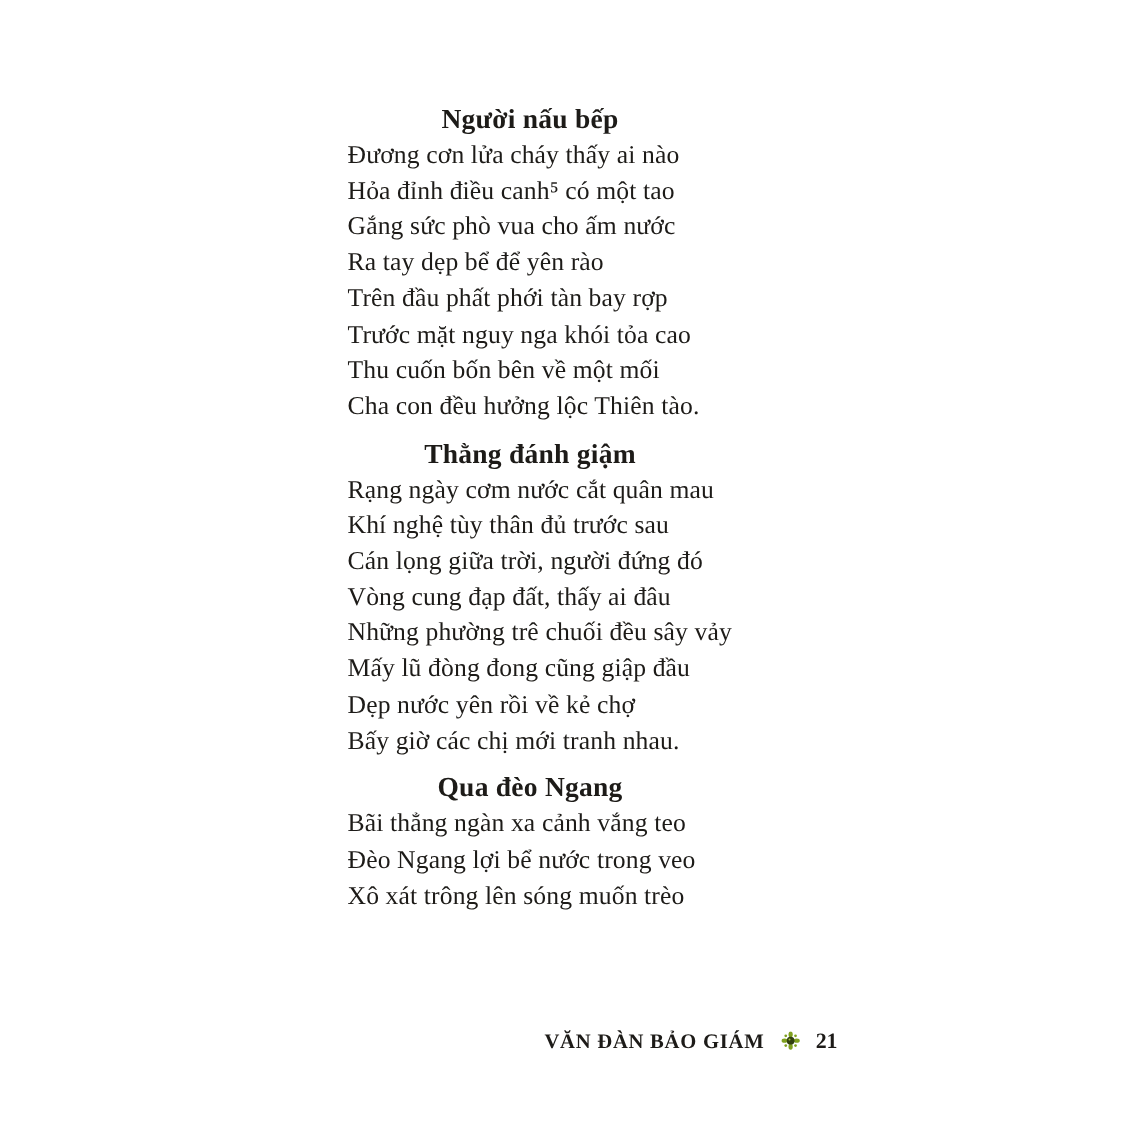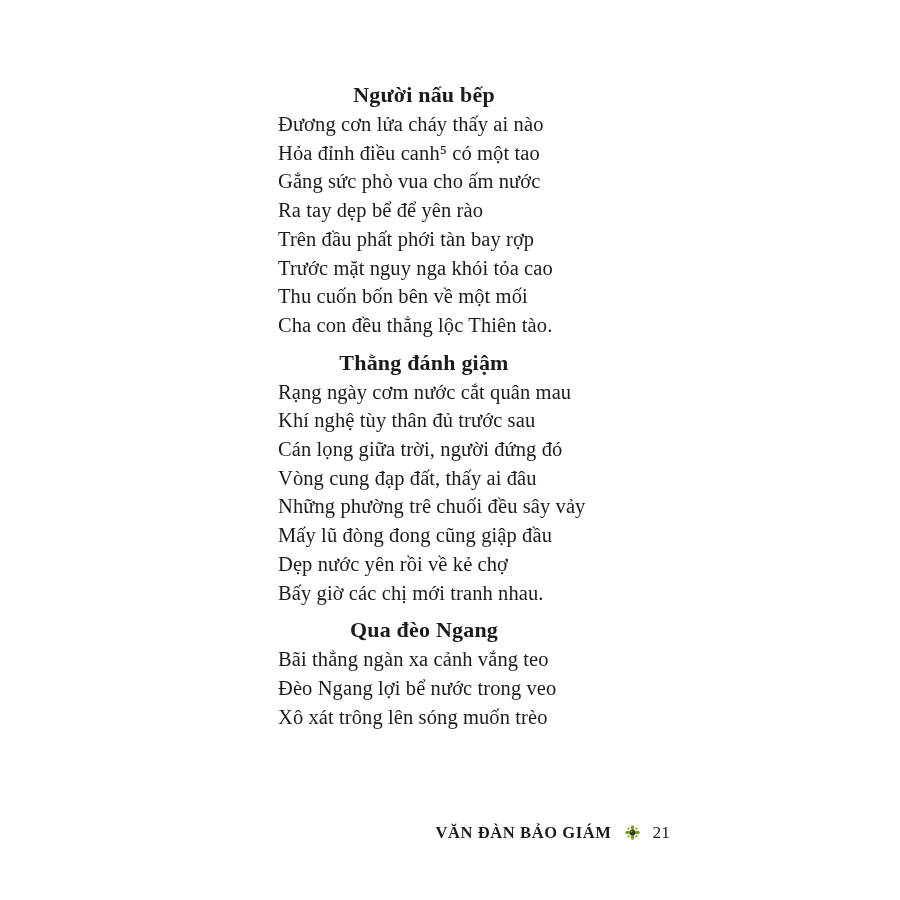--- a/index.html
+++ b/index.html
@@ -68,40 +68,40 @@
 
   .footer-ornament {
     width: 15px;
     height: 15px;
     display: inline-block;
     flex: 0 0 auto;
   }
 
   .footer-page-number {
     font-size: 17.5px;
-    font-weight: 400;
+    font-weight: 700;
   }
 </style>
 </head>
 <body style="background: rgb(255, 255, 255); color: rgb(29, 27, 24);">
 
 <div class="page">
 
   <div class="poems" id="poems-container">
     <section class="poem">
       <h2 class="poem-title">Người nấu bếp</h2>
       <div class="poem-lines">
           <div class="poem-line">Đương cơn lửa cháy thấy ai nào</div>
           <div class="poem-line">Hỏa đỉnh điều canh⁵ có một tao</div>
           <div class="poem-line">Gắng sức phò vua cho ấm nước</div>
           <div class="poem-line">Ra tay dẹp bể để yên rào</div>
           <div class="poem-line">Trên đầu phất phới tàn bay rợp</div>
           <div class="poem-line">Trước mặt nguy nga khói tỏa cao</div>
           <div class="poem-line">Thu cuốn bốn bên về một mối</div>
-          <div class="poem-line">Cha con đều thẳng lộc Thiên tào.</div>
+          <div class="poem-line">Cha con đều hưởng lộc Thiên tào.</div>
         </div>
     </section>
 
     <section class="poem">
       <h2 class="poem-title">Thằng đánh giậm</h2>
       <div class="poem-lines">
           <div class="poem-line">Rạng ngày cơm nước cắt quân mau</div>
           <div class="poem-line">Khí nghệ tùy thân đủ trước sau</div>
           <div class="poem-line">Cán lọng giữa trời, người đứng đó</div>
           <div class="poem-line">Vòng cung đạp đất, thấy ai đâu</div>

